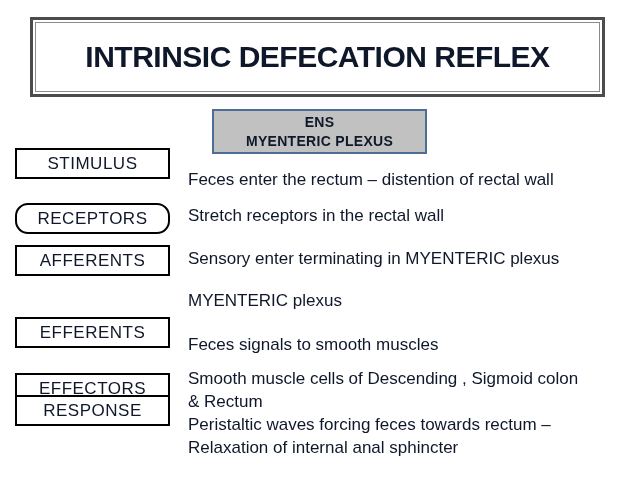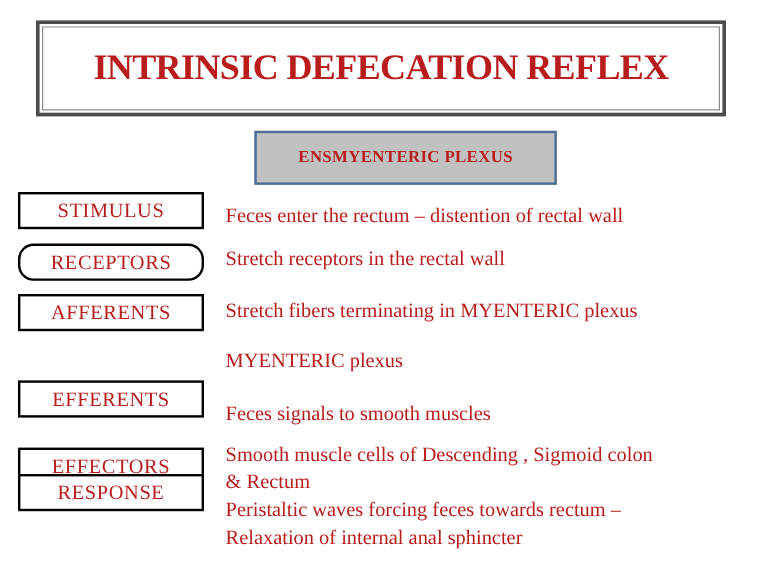--- a/index.html
+++ b/index.html
@@ -6,22 +6,22 @@
     margin: 0;
     padding: 0;
     background: #ffffff;
   }
   .slide {
     position: relative;
     width: 638px;
     height: 479px;
     background: #ffffff;
     overflow: hidden;
-    font-family: Liberation Serif, serif;
-    color: #b91c1c;
+    font-family: Liberation Sans, sans-serif;
+    color: #0f172a;
   }
 
   
   .title-box {
     position: absolute;
     left: 30px;
     top: 17px;
     width: 575px;
     height: 80px;
     box-sizing: border-box;
@@ -37,27 +37,27 @@
     font-weight: bold;
     letter-spacing: -0.5px;
     white-space: nowrap;
   }
 
   
   .ens-box {
     position: absolute;
     left: 212px;
     top: 109px;
-    width: 252px;
+    width: 215px;
     height: 45px;
     box-sizing: border-box;
     background: #c1c1c1;
     border: 2px solid #4e6d96;
     display: flex;
-    flex-direction: row;
+    flex-direction: column;
     align-items: center;
     justify-content: center;
     text-align: center;
   }
   .ens-line {
     font-size: 14px;
     font-weight: bold;
     line-height: 19px;
     letter-spacing: 0.3px;
   }
@@ -84,21 +84,21 @@
   
   .row-text {
     position: absolute;
     left: 188px;
     width: 448px;
     font-size: 17px;
     line-height: 23px;
     white-space: pre-line;
   }
 
-  .b1 { top: 160px; } .t1 { top: 168px; }
+  .b1 { top: 148px; } .t1 { top: 168px; }
   .b2 { top: 203px; border-radius: 13px; } .t2 { top: 204px; }
   .b3 { top: 245px; } .t3 { top: 247px; }
   .b4 { top: 286px; } .t4 { top: 289px; }
   .b5 { top: 317px; } .t5 { top: 333px; }
   .b6 { top: 373px; } .t6 { top: 367px; }
   .b7 { top: 395px; } .t7 { top: 413px; }
 </style>
 </head>
 <body>
 
@@ -119,21 +119,21 @@
   <div class="row-text t1">Feces enter the rectum – distention of rectal wall</div>
 
   <div class="label-box b2">
     <span class="label-text">RECEPTORS</span>
   </div>
   <div class="row-text t2">Stretch receptors in the rectal wall</div>
 
   <div class="label-box b3">
     <span class="label-text">AFFERENTS</span>
   </div>
-  <div class="row-text t3">Stretch fibers terminating in MYENTERIC plexus</div>
+  <div class="row-text t3">Sensory enter terminating in MYENTERIC plexus</div>
 
   <div class="row-text t4">MYENTERIC plexus</div>
 
   <div class="label-box b5">
     <span class="label-text">EFFERENTS</span>
   </div>
   <div class="row-text t5">Feces signals to smooth muscles</div>
 
   <div class="label-box b6">
     <span class="label-text">EFFECTORS</span>

